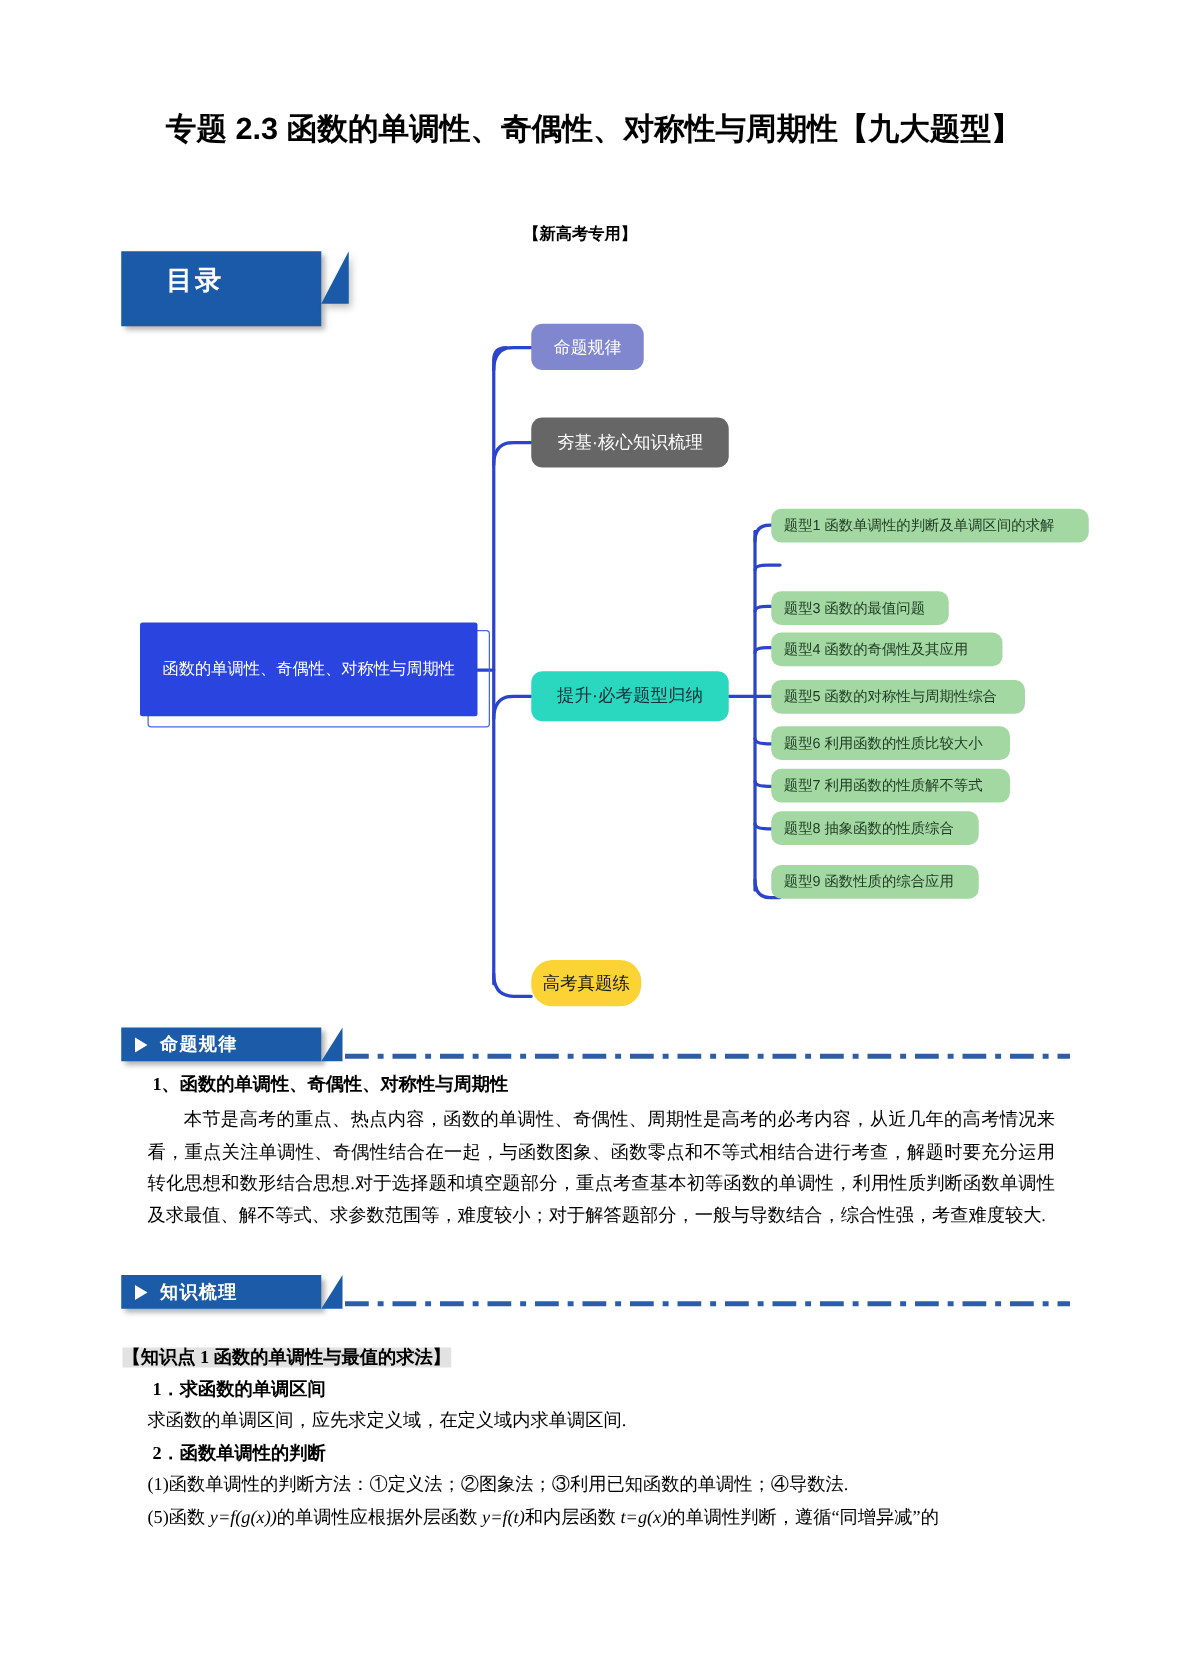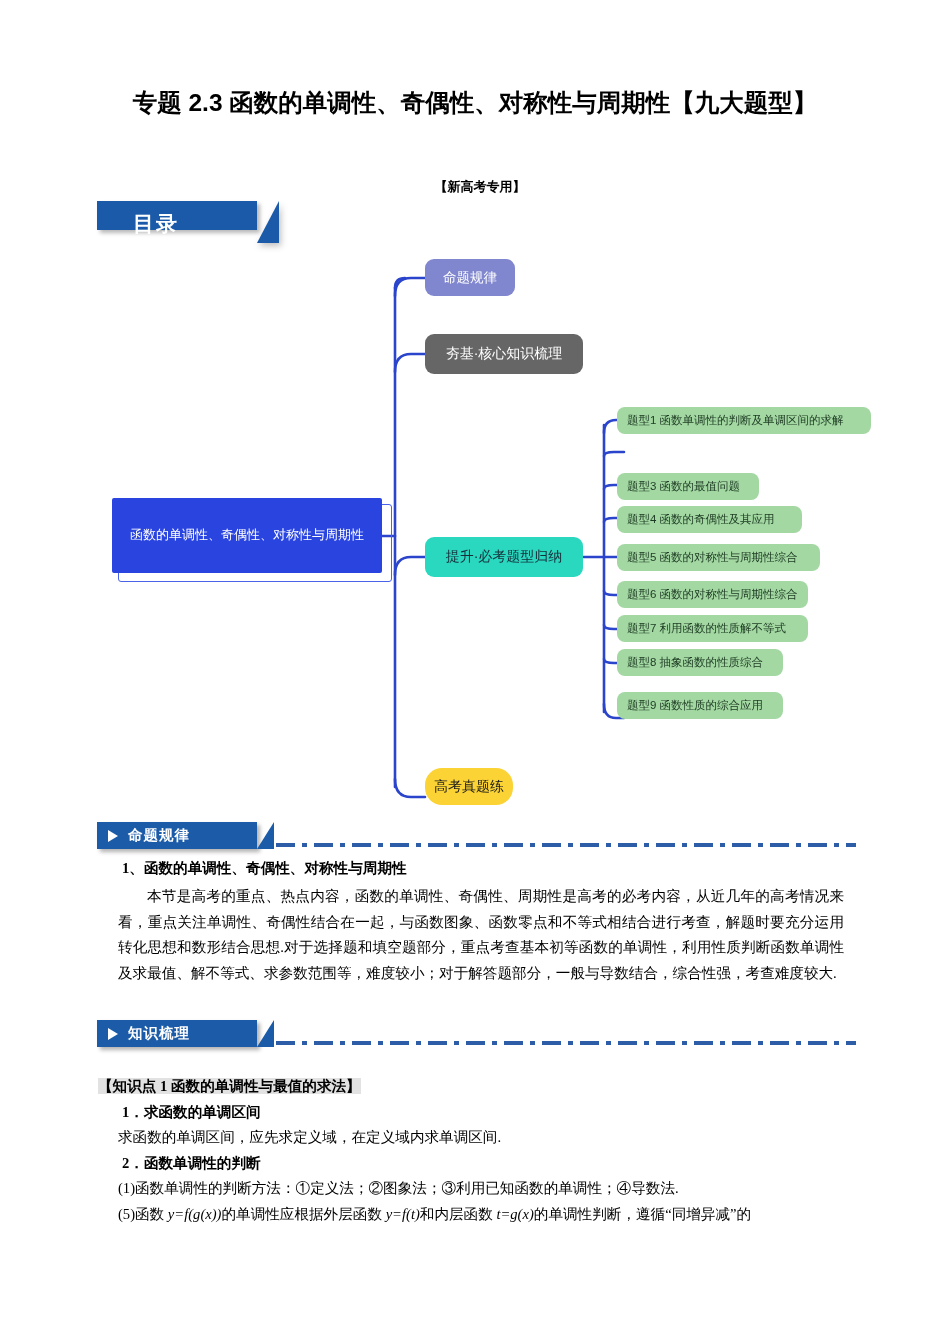--- a/index.html
+++ b/index.html
@@ -18,32 +18,32 @@
     position:absolute;left:0;top:86px;width:950px;
     text-align:center;
     font-family:"Liberation Sans","DejaVu Sans",sans-serif;
     font-weight:bold;
     font-size:24.5px;
     letter-spacing:0px;
     color:#000;
     white-space:nowrap;
   }
   .subtitle{
-    position:absolute;left:16px;top:178px;width:928px;
+    position:absolute;left:0;top:178px;width:928px;
     text-align:center;
     font-family:"Liberation Serif","DejaVu Serif",serif;
     font-weight:bold;
     font-size:13px;
     color:#000;
   }
 
   
   .toc-banner{
     position:absolute;left:97px;top:201px;
-    width:160px;height:29px;
+    width:160px;height:60px;
     background:#1a5aa8;
     box-shadow:3px 3px 4px rgba(0,0,0,.28);
   }
   .toc-banner:after{
     content:"";position:absolute;right:-22px;top:0;
     width:0;height:0;
     border-style:solid;
     border-width:0 0 42px 22px;
     border-color:transparent transparent #1a5aa8 transparent;
     filter:drop-shadow(2px 3px 3px rgba(0,0,0,.25));
@@ -215,21 +215,21 @@
 
     <div class="node node-purple">命题规律</div>
     <div class="node node-gray">夯基·核心知识梳理</div>
     <div class="node node-teal">提升·必考题型归纳</div>
     <div class="node node-yellow">高考真题练</div>
 
     <div class="node node-green" style="top:157px;width:254px;">题型1 函数单调性的判断及单调区间的求解</div>
     <div class="node node-green" style="top:223px;width:142px;">题型3 函数的最值问题</div>
     <div class="node node-green" style="top:256px;width:185px;">题型4 函数的奇偶性及其应用</div>
     <div class="node node-green" style="top:294px;width:203px;">题型5 函数的对称性与周期性综合</div>
-    <div class="node node-green" style="top:331px;width:191px;">题型6 函数的对称性与周期性综合</div>
+    <div class="node node-green" style="top:331px;width:191px;">题型6 利用函数的性质比较大小</div>
     <div class="node node-green" style="top:365px;width:191px;">题型7 利用函数的性质解不等式</div>
     <div class="node node-green" style="top:399px;width:166px;">题型8 抽象函数的性质综合</div>
     <div class="node node-green" style="top:442px;width:166px;">题型9 函数性质的综合应用</div>
   </div>
 
   <div class="sec-banner" style="top:822px;">
     <span class="tri"></span>
     <span class="lbl">命题规律</span>
   </div>
   <div class="dashline" style="left:276px;top:843px;width:580px;"></div>

